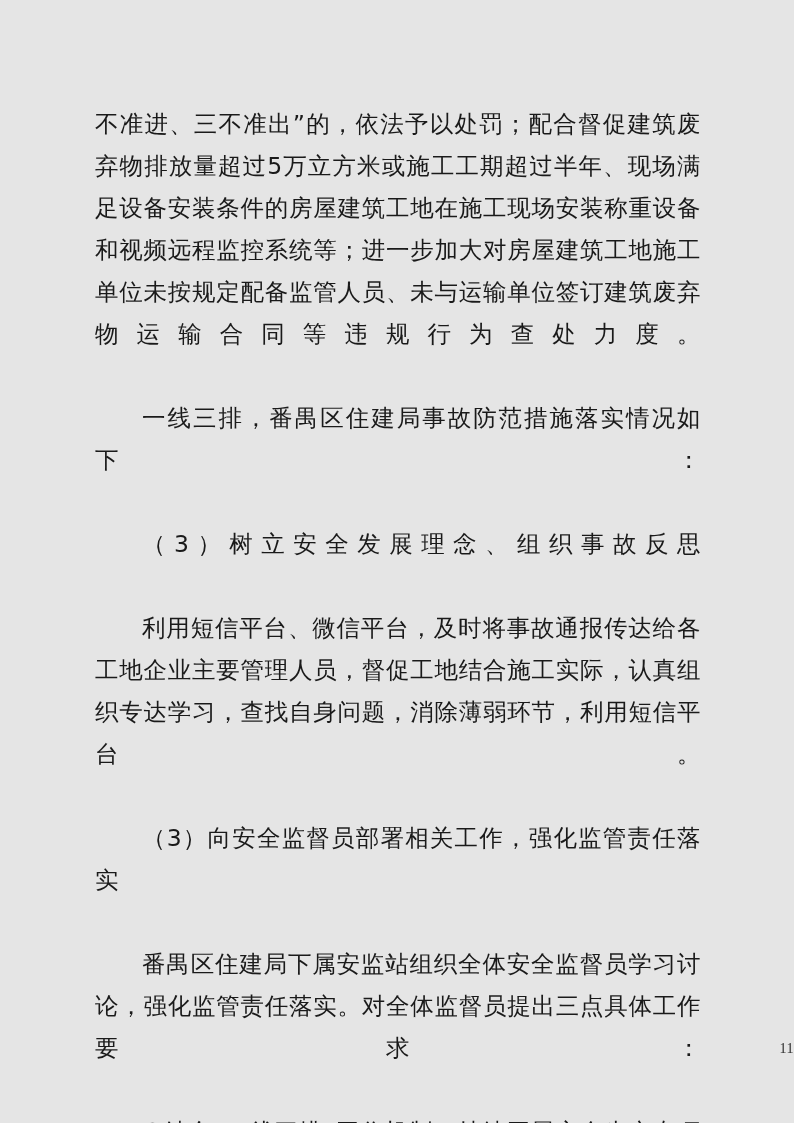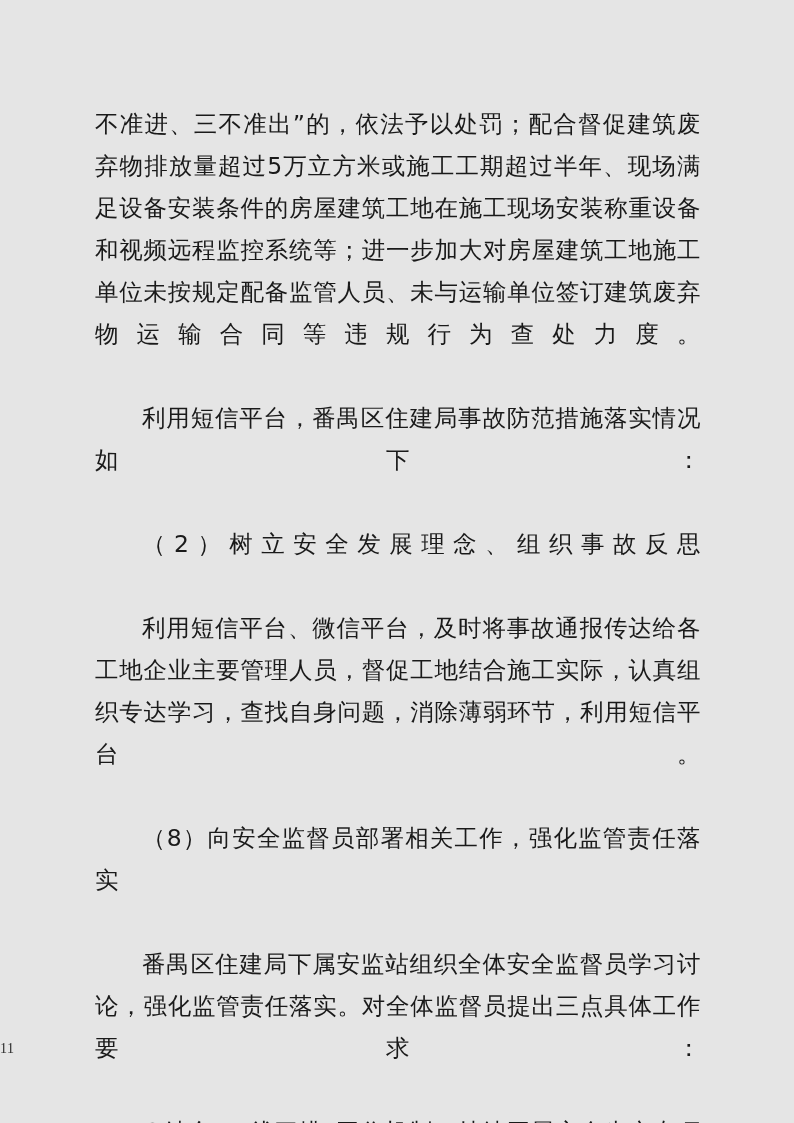--- a/index.html
+++ b/index.html
@@ -51,45 +51,45 @@
   .para::after {
     content: "";
     display: inline-block;
     width: 100%;
   }
   .footer {
     position: absolute;
     left: 0;
     top: 1038px;
     width: 794px;
-    text-align: left;
+    text-align: right;
   }
   .page-number {
     font-family: "Liberation Serif", "DejaVu Serif", serif;
     font-size: 14px;
     color: #2b2b2b;
     letter-spacing: 0.5px;
   }
 </style>
 </head>
 <body>
 
 <div class="page">
 
   <div class="text-body">
 
     <p class="para cont">不准进、三不准出”的，依法予以处罚；配合督促建筑废弃物排放量超过5万立方米或施工工期超过半年、现场满足设备安装条件的房屋建筑工地在施工现场安装称重设备和视频远程监控系统等；进一步加大对房屋建筑工地施工单位未按规定配备监管人员、未与运输单位签订建筑废弃物运输合同等违规行为查处力度。</p>
 
-    <p class="para indent">利用短信平台，番禺区住建局事故防范措施落实情况如下：</p>
+    <p class="para indent">一线三排，番禺区住建局事故防范措施落实情况如下：</p>
 
-    <p class="para indent">（2）树立安全发展理念、组织事故反思</p>
+    <p class="para indent">（3）树立安全发展理念、组织事故反思</p>
 
     <p class="para indent">利用短信平台、微信平台，及时将事故通报传达给各工地企业主要管理人员，督促工地结合施工实际，认真组织专达学习，查找自身问题，消除薄弱环节，利用短信平台。</p>
 
-    <p class="para indent">（8）向安全监督员部署相关工作，强化监管责任落实</p>
+    <p class="para indent">（3）向安全监督员部署相关工作，强化监管责任落实</p>
 
     <p class="para indent">番禺区住建局下属安监站组织全体安全监督员学习讨论，强化监管责任落实。对全体监督员提出三点具体工作要求：</p>
 
     <p class="para indent">①结合“一线三排”工作机制，持续开展安全生产专项整治；</p>
 
   </div>
 
   <div class="footer">
     <span class="page-number">11</span>
   </div>

